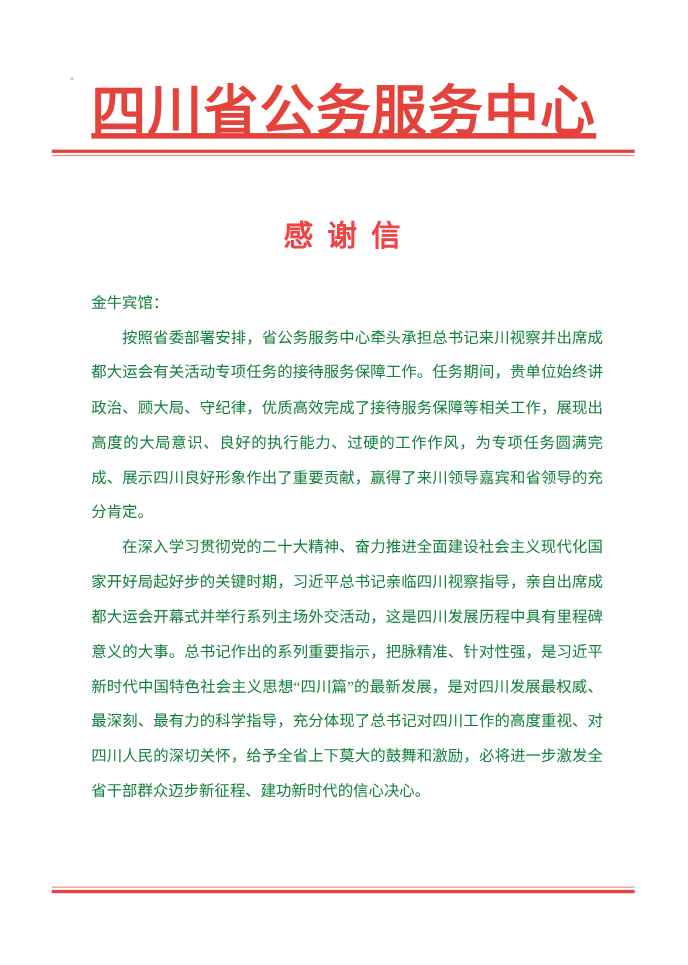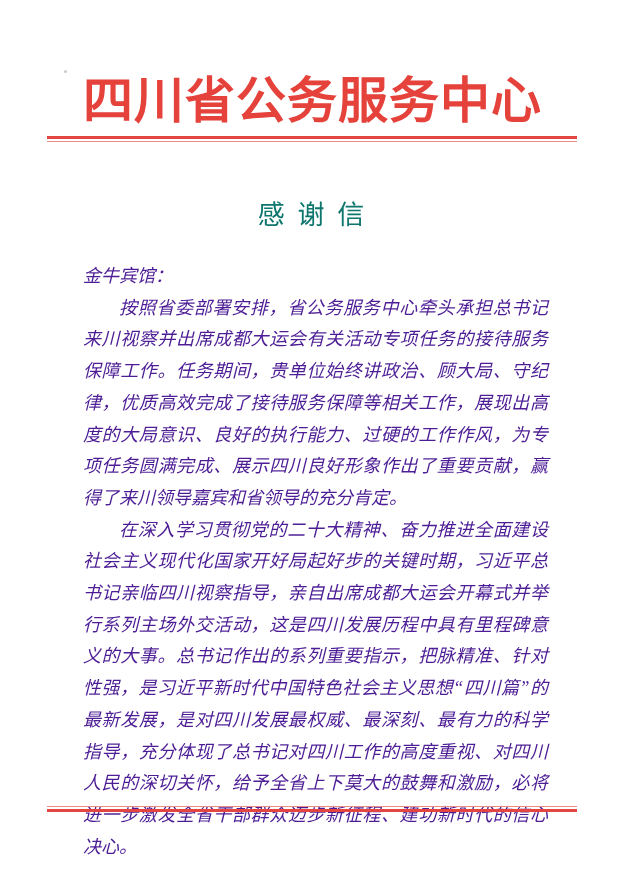--- a/index.html
+++ b/index.html
@@ -21,20 +21,21 @@
     top: 74px;
     left: 0;
     width: 100%;
     text-align: center;
     font-size: 50px;
     line-height: 54px;
     font-weight: bold;
     letter-spacing: 1px;
     color: #e5423b;
     white-space: nowrap;
+    text-decoration: underline;
   }
   
   .rule-top {
     position: absolute;
     top: 136px;
     left: 47px;
     width: 530px;
     height: 2px;
     border-top: 3px solid #e34540;
     border-bottom: 1px solid #ec8b86;
@@ -51,35 +52,34 @@
   }
   .letter-title {
     position: absolute;
     top: 199px;
     left: 0;
     width: 100%;
     margin: 0;
     text-align: center;
     font-size: 27px;
     line-height: 32px;
-    font-weight: normal;
+    font-weight: bold;
     letter-spacing: 3px;
-    color: #0f766e;
+    color: #ef4444;
   }
   .letter-body {
     position: absolute;
     top: 261px;
     left: 83px;
     width: 465px;
-    font-size: 18px;
+    font-size: 14px;
     line-height: 31.7px;
-    color: #4c1d95;
+    color: #15803d;
     text-align: justify;
     text-justify: inter-ideograph;
-    font-style: italic;
   }
   .salutation {
     margin: 0;
     text-align: left;
   }
   .para {
     margin: 0;
     text-indent: 2em;
   }
   

